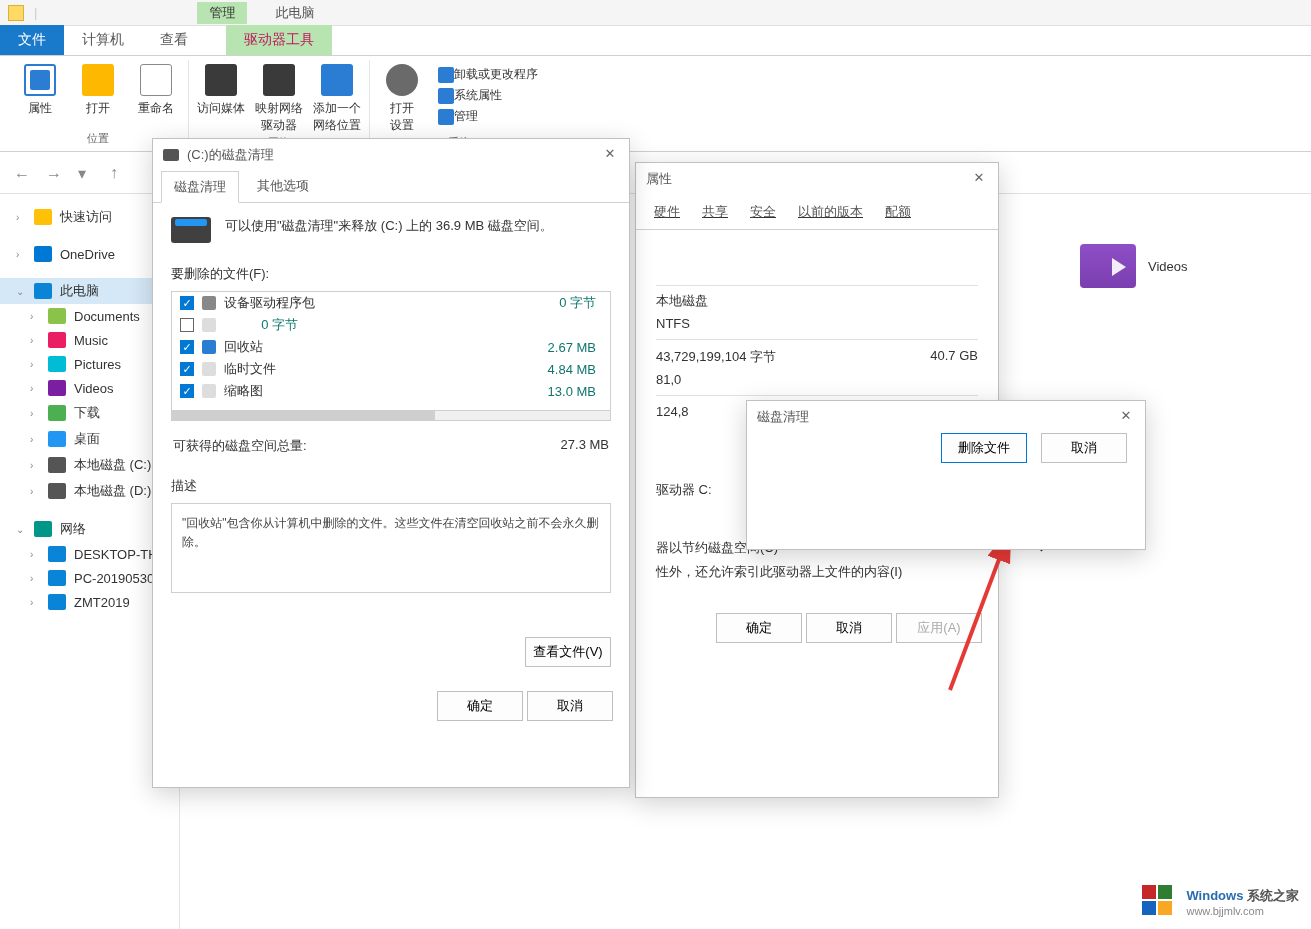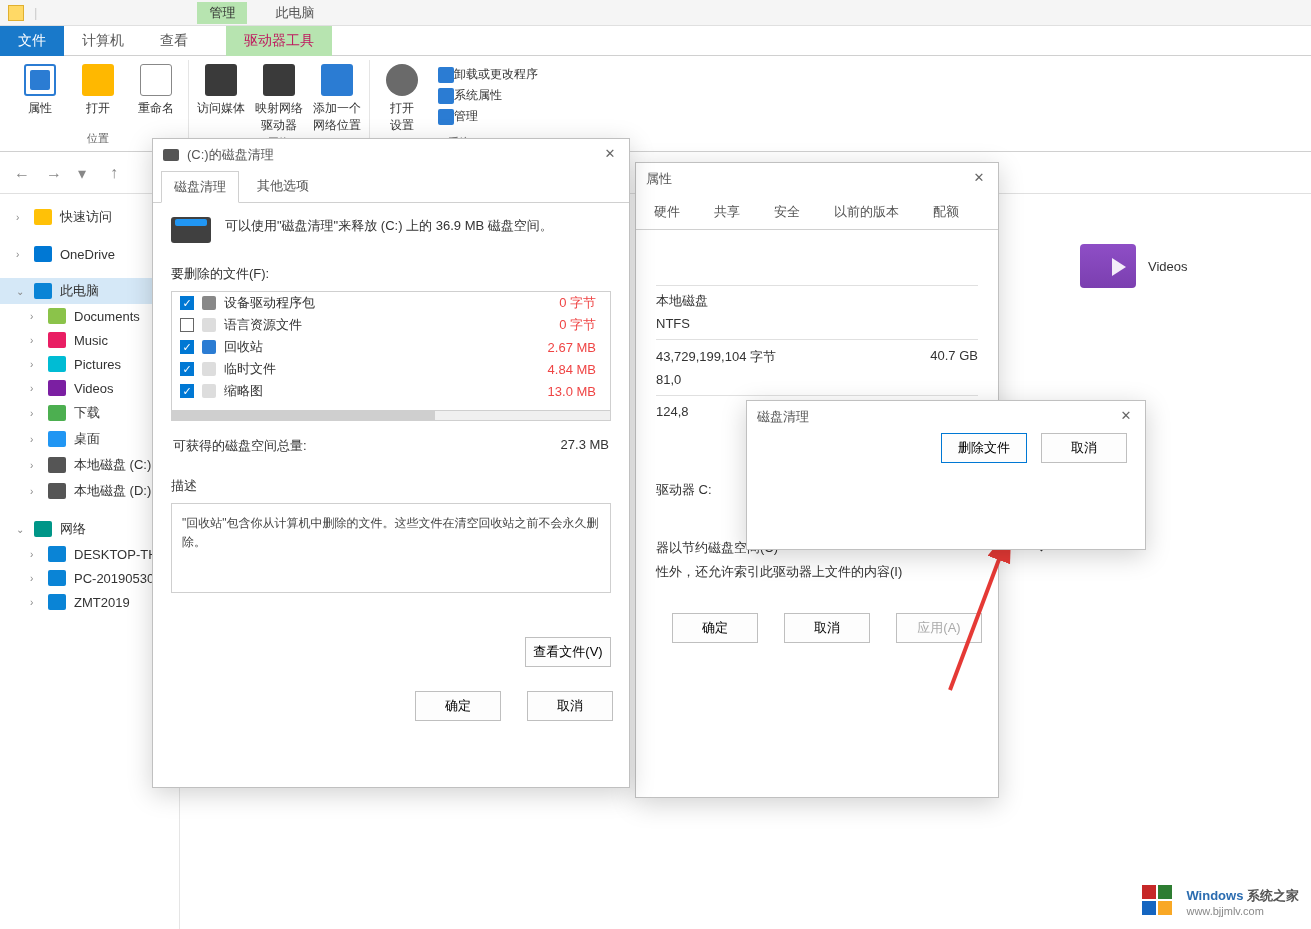--- a/index.html
+++ b/index.html
@@ -4,21 +4,21 @@
   <style>
     * { margin: 0; padding: 0; box-sizing: border-box; font-family: "Microsoft YaHei", "Segoe UI", sans-serif; }
     body { width: 1311px; height: 929px; background: #ffffff; overflow: hidden; position: relative; font-size: 13px; color: #333; }
     
     
     .title-bar { height: 26px; background: #f5f5f5; display: flex; align-items: center; padding: 0 8px; gap: 10px; border-bottom: 1px solid #e0e0e0; }
     .tb-icon { width: 16px; height: 16px; background: #ffd966; border: 1px solid #e0b030; }
     .tb-sep { color: #ccc; }
     
     
-    .ribbon-tabs { height: 30px; display: flex; align-items: center; border-bottom: 1px solid #d0d0d0; }
+    .ribbon-tabs { height: 30px; display: flex; align-items: flex-end; border-bottom: 1px solid #d0d0d0; }
     .tab { padding: 6px 18px; font-size: 14px; cursor: pointer; }
     .tab.file { background: #1979ca; color: #fff; }
     .tab.ctx { background: #b7e4b0; color: #be185d; }
     .tab.plain { color: #555; }
     
     
     .ribbon { height: 96px; display: flex; border-bottom: 1px solid #d0d0d0; background: #fff; padding: 4px 8px; }
     .rgroup { display: flex; flex-direction: column; align-items: center; padding: 0 6px; border-right: 1px solid #e5e5e5; }
     .rgroup:last-child { border-right: none; }
     .rbuttons { display: flex; gap: 6px; flex: 1; }
@@ -59,46 +59,46 @@
     .folder-icon::after { content: ""; position: absolute; right: 10px; top: 14px; width: 0; height: 0; border-left: 14px solid #fff; border-top: 9px solid transparent; border-bottom: 9px solid transparent; opacity: .9; }
     
     
     .dialog { position: absolute; background: #fff; border: 1px solid #c0c0c0; box-shadow: 0 6px 24px rgba(0,0,0,.18); }
     .dlg-title { height: 32px; display: flex; align-items: center; justify-content: space-between; padding: 0 10px; font-size: 13px; color: #555; }
     .dlg-close { width: 18px; height: 18px; color: #666; cursor: pointer; text-align: center; line-height: 16px; }
     .dlg-tabs { display: flex; gap: 6px; padding: 0 8px; border-bottom: 1px solid #d0d0d0; }
     .dlg-tab { padding: 6px 12px; font-size: 13px; color: #555; cursor: pointer; }
     .dlg-tab.active { border: 1px solid #d0d0d0; border-bottom-color: #fff; margin-bottom: -1px; background: #fff; }
     .dlg-body { padding: 14px 18px; font-size: 13px; }
-    .dlg-btns { display: flex; justify-content: flex-end; gap: 26px; padding: 10px 16px 16px; }
+    .dlg-btns { display: flex; justify-content: flex-end; gap: 4px; padding: 10px 16px 16px; }
     .btn { min-width: 86px; height: 30px; border: 1px solid #bfbfbf; background: #fdfdfd; font-size: 13px; cursor: pointer; }
     .btn.primary-border { border-color: #0078d4; }
     
     
     .dc-dialog { left: 152px; top: 138px; width: 478px; height: 650px; }
     .dc-head { display: flex; gap: 14px; align-items: flex-start; margin-bottom: 22px; }
     .dc-drv { width: 40px; height: 26px; background: #404040; border-radius: 3px; position: relative; }
     .dc-drv::before { content: ""; position: absolute; left: 4px; top: 2px; right: 4px; height: 7px; background: #2196f3; border-radius: 2px; }
     .dc-label { font-size: 13px; color: #333; margin-bottom: 8px; }
     .dc-list { border: 1px solid #cfcfcf; height: 120px; overflow: hidden; background: #fff; }
     .dc-row { display: flex; align-items: center; padding: 2px 8px; gap: 8px; font-size: 13px; }
     .dc-row .name { flex: 1; }
-    .dc-row .size { width: 80px; text-align: right; color: #ef4444; padding-right: 6px; }
+    .dc-row .size { width: 80px; text-align: right; color: #0f766e; padding-right: 6px; }
     .cb { width: 14px; height: 14px; border: 1px solid #666; display: inline-flex; align-items: center; justify-content: center; background: #fff; cursor: pointer; }
     .cb.checked { background: #0078d4; border-color: #0078d4; color: #fff; font-size: 11px; }
     .mini { width: 14px; height: 14px; background: #888; border-radius: 2px; }
     .dc-scroll { height: 10px; background: #f0f0f0; border: 1px solid #cfcfcf; border-top: none; position: relative; }
     .dc-scrub { position: absolute; left: 0; top: 0; bottom: 0; width: 60%; background: #cfcfcf; }
     .dc-total { display: flex; justify-content: space-between; margin: 16px 2px 22px; }
     .dc-desc-box { border: 1px solid #cfcfcf; padding: 10px; min-height: 90px; font-size: 12px; color: #444; line-height: 1.6; }
     .dc-viewbtn { display: flex; justify-content: flex-end; margin-top: 44px; }
     
     
     .prop-dialog { left: 635px; top: 162px; width: 364px; height: 636px; }
-    .prop-tabs { border-bottom: 1px solid #d0d0d0; display: flex; gap: 22px; padding: 0 12px; }
+    .prop-tabs { border-bottom: 1px solid #d0d0d0; display: flex; gap: 10px; padding: 0 12px; text-decoration: underline; }
     .prop-tab { padding: 8px 6px; font-size: 13px; color: #555; cursor: pointer; }
     .pbody { padding: 16px 20px; }
     .prow { display: flex; gap: 18px; margin: 6px 0; font-size: 13px; }
     
     
     .confirm-dialog { left: 746px; top: 400px; width: 400px; height: 150px; z-index: 10; }
     .confirm-body { padding: 18px 20px 8px; }
     .confirm-q { color: #0a5ea8; font-size: 15px; margin-bottom: 28px; }
     .confirm-btns { display: flex; justify-content: flex-end; gap: 14px; padding: 0 18px 14px; }
     
@@ -367,21 +367,20 @@
     <div class="dc-list">
       <div class="dc-row">
           <span class="cb checked">✓</span>
           <span class="mini"></span>
           <span class="name">设备驱动程序包</span>
           <span class="size">0 字节</span>
         </div>
       <div class="dc-row">
           <span class="cb"></span>
           <span class="mini" style="background:#ddd"></span>
-          <span class="name">语言资源文件</span>
           <span class="size">0 字节</span>
         </div>
       <div class="dc-row">
           <span class="cb checked">✓</span>
           <span class="mini" style="background:#2b7cd3"></span>
           <span class="name">回收站</span>
           <span class="size">2.67 MB</span>
         </div>
       <div class="dc-row">
           <span class="cb checked">✓</span>

